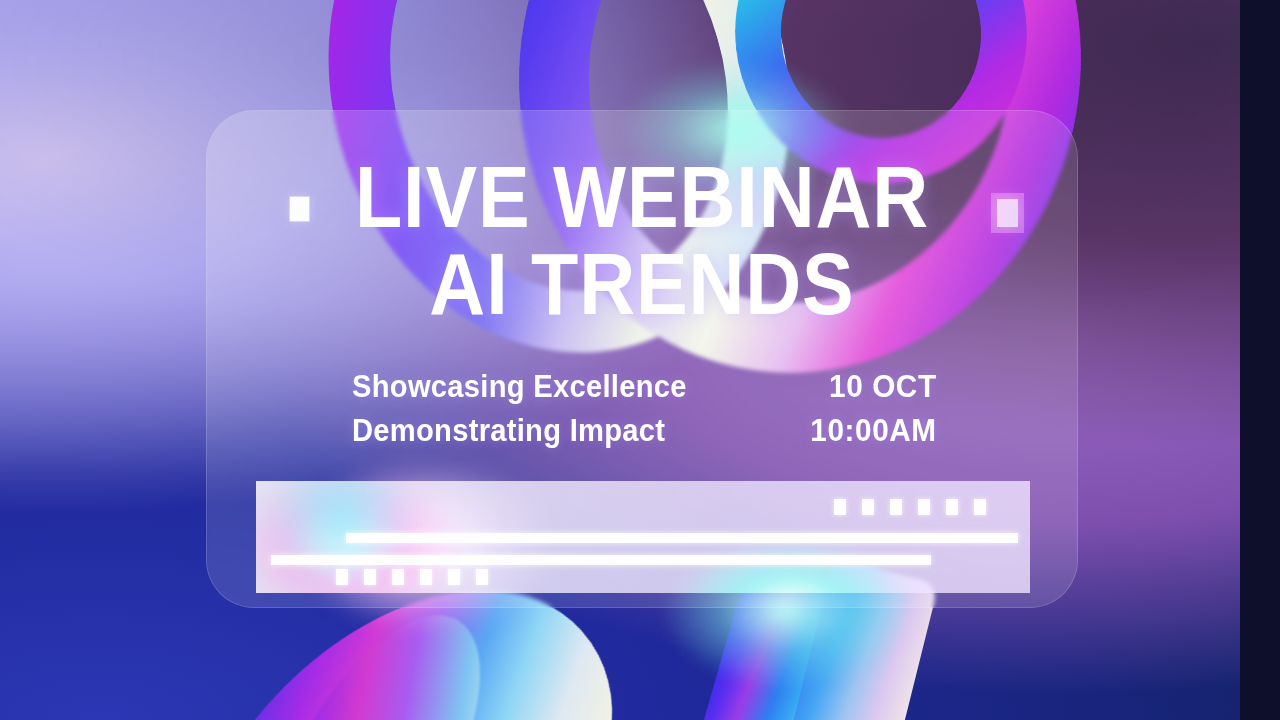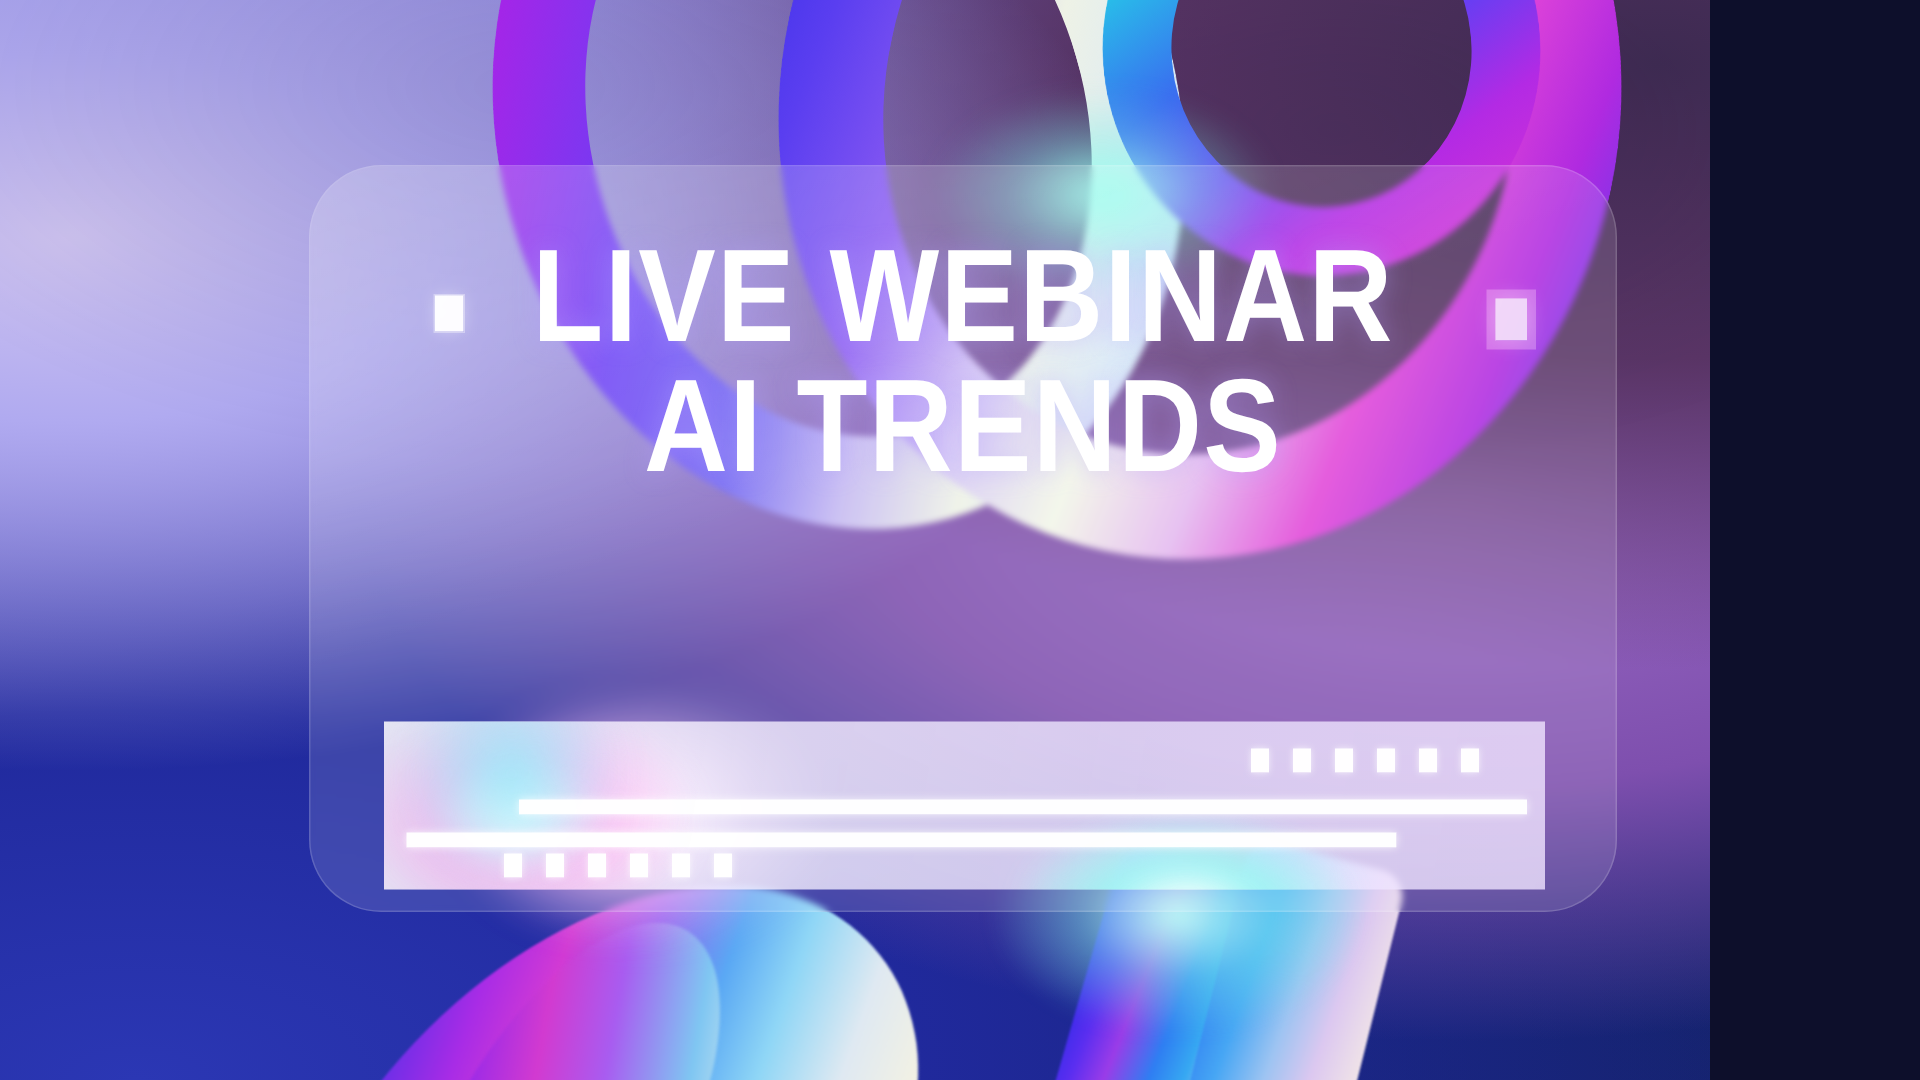--- a/index.html
+++ b/index.html
@@ -6,21 +6,21 @@
     margin: 0;
     padding: 0;
     background: #0d0f2b;
   }
   body {
     font-family: "Liberation Sans", sans-serif;
   }
 
   #poster {
     position: relative;
-    width: 1140px;
+    width: 1240px;
     height: 720px;
     overflow: hidden;
     background: #4b3f8f;
   }
 
   
   .bg-base {
     position: absolute;
     inset: 0;
     background:
@@ -365,20 +365,30 @@
     <div class="card-sheen"></div>
 
     <div class="marker marker-left"></div>
     <div class="marker marker-right"></div>
 
     <div class="title-block">
       <div class="headline headline-1">LIVE WEBINAR</div>
       <div class="headline headline-2">AI TRENDS</div>
     </div>
 
+    <div class="sub-row">
+      <div class="sub-left">
+        <div>Showcasing Excellence</div>
+        <div>Demonstrating Impact</div>
+      </div>
+      <div class="sub-right">
+        <div>10 OCT</div>
+        <div>10:00AM</div>
+      </div>
+    </div>
 
     <div class="panel">
       <div class="panel-glow-a"></div>
       <div class="panel-glow-b"></div>
       <div class="panel-glow-c"></div>
 
       <div class="dot-row dots-top">
         <span class="dot"></span>
         <span class="dot"></span>
         <span class="dot"></span>

